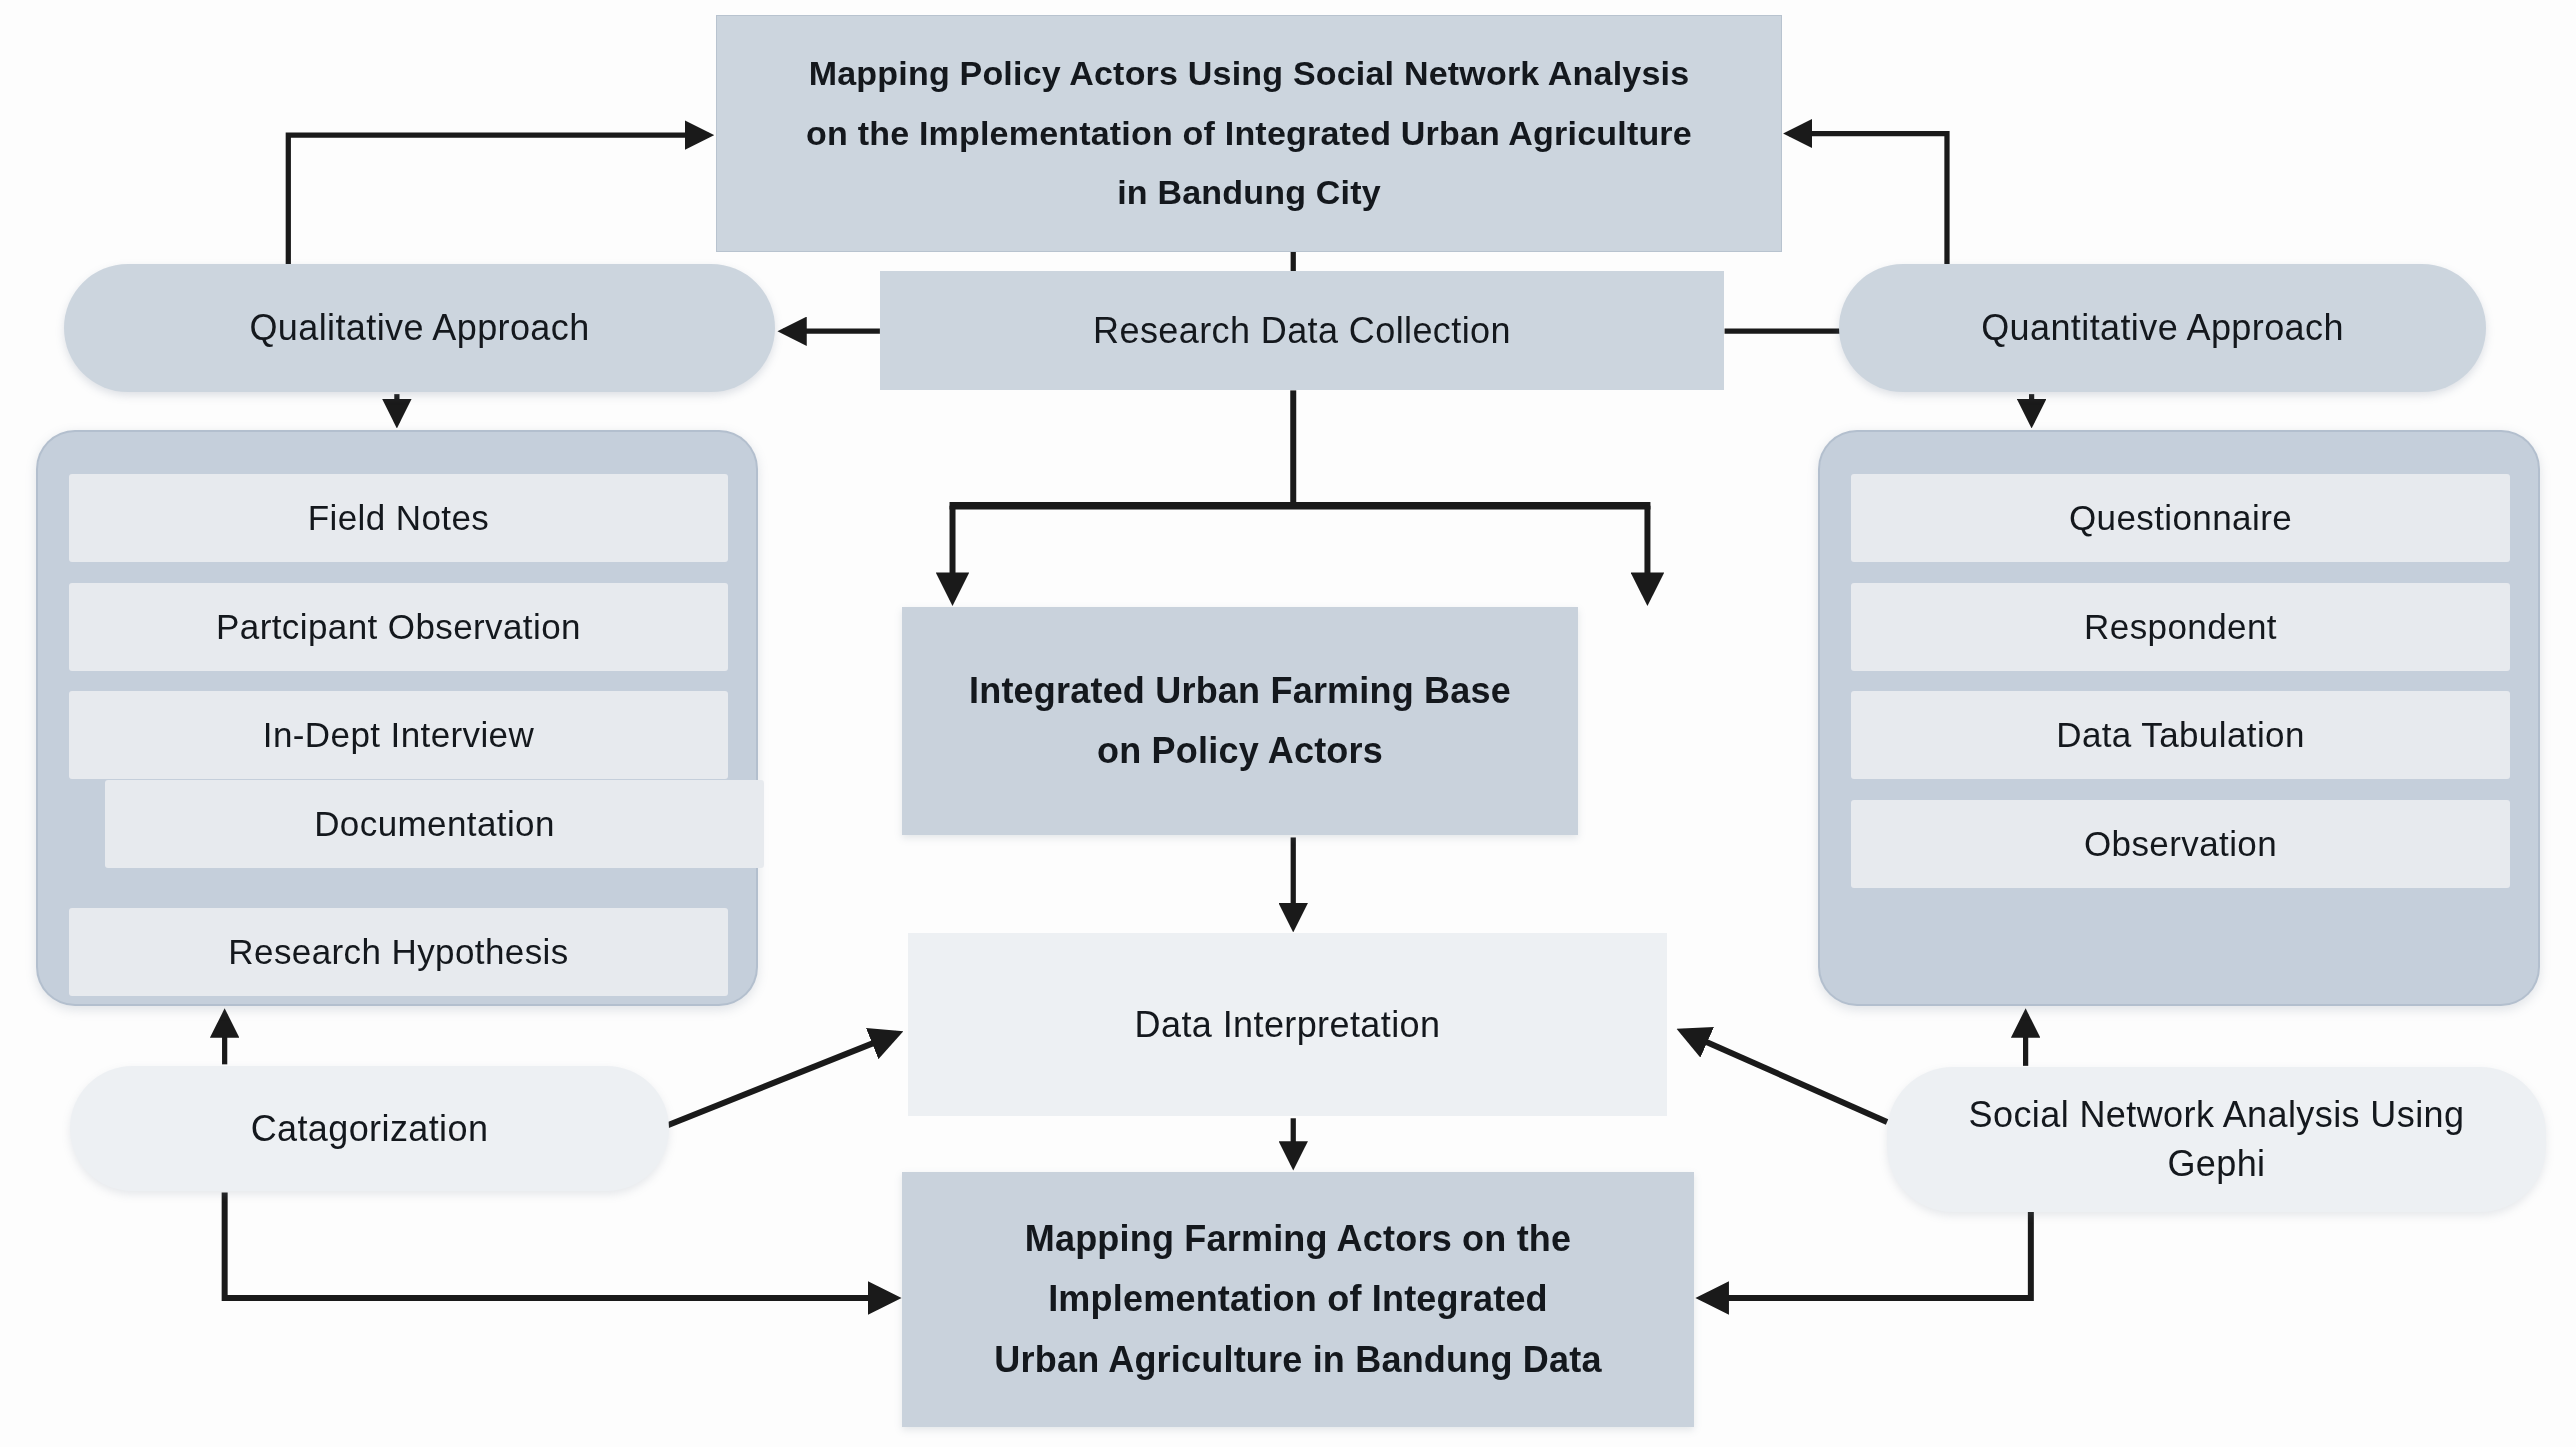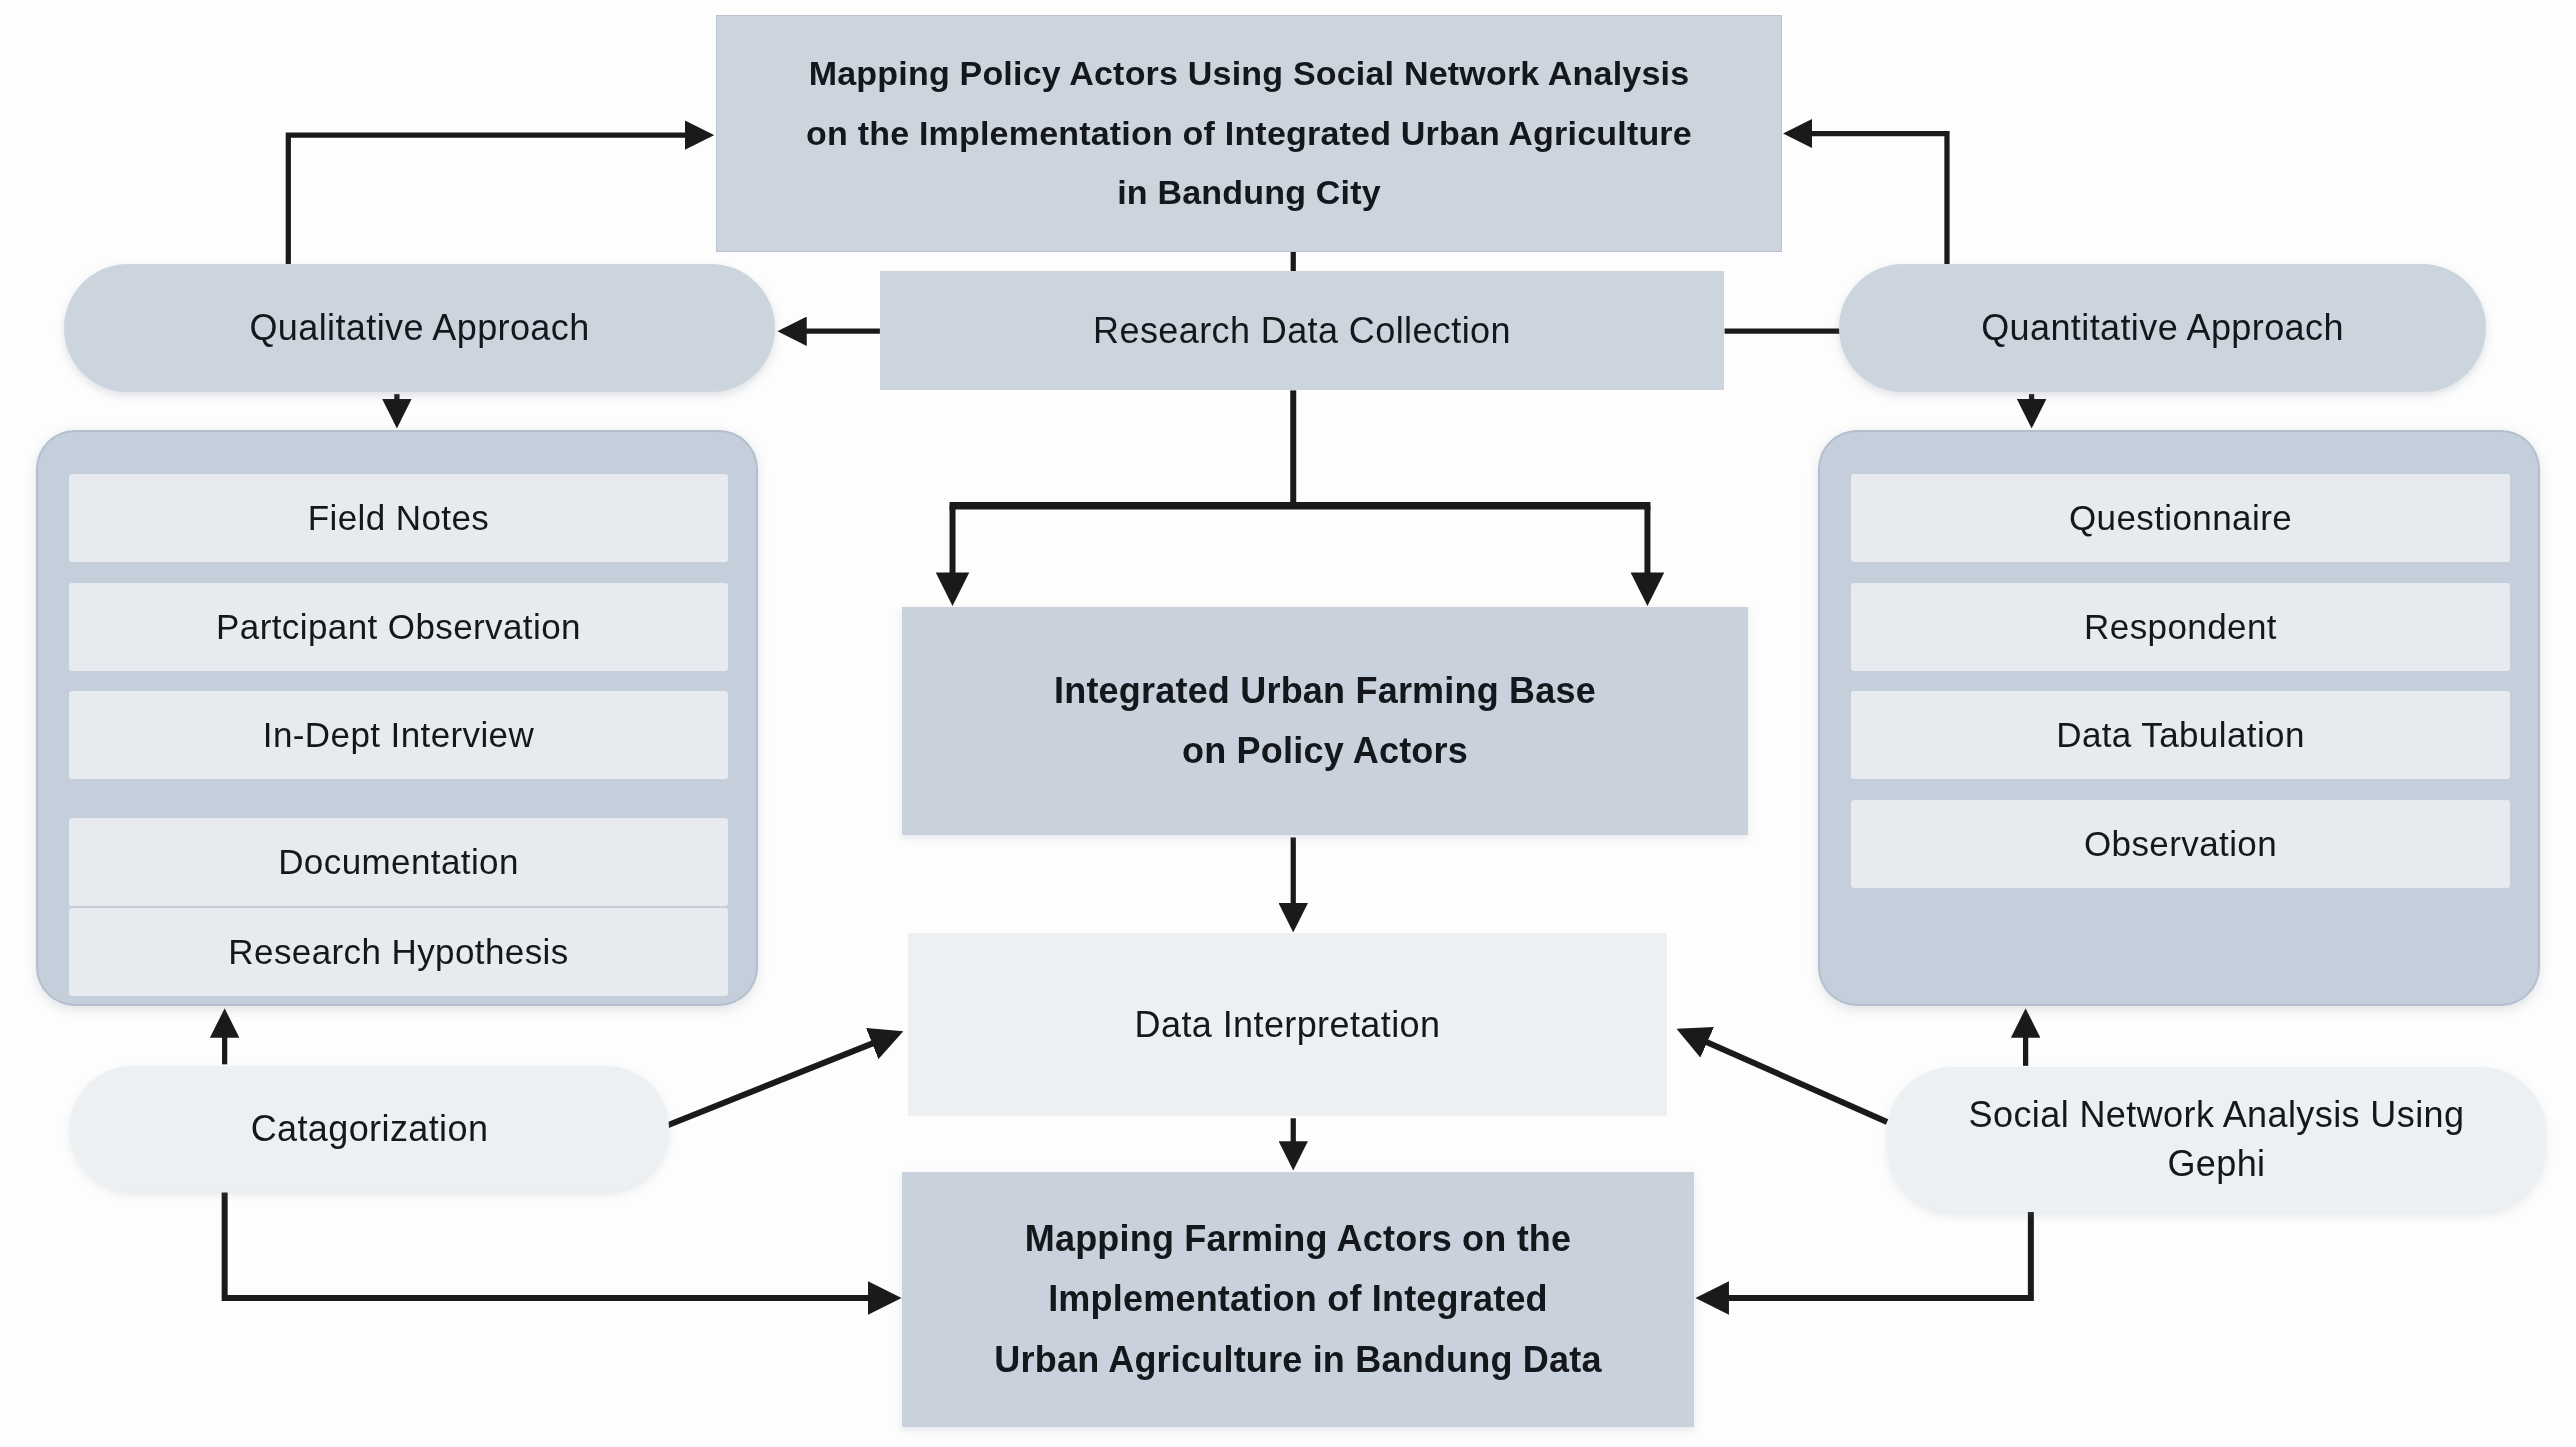--- a/index.html
+++ b/index.html
@@ -94,32 +94,32 @@
   </div>
 
   <div class="node pill t-regular" style="left:1839px;top:264px;width:647px;height:128px;">
     <div>Quantitative Approach</div>
   </div>
 
   <div class="node list-container" style="left:36px;top:430px;width:722px;height:576px;">
     <div class="list-row" style="top:42px;">Field Notes</div>
     <div class="list-row" style="top:151px;">Partcipant Observation</div>
     <div class="list-row" style="top:259px;">In-Dept Interview</div>
-    <div class="list-row" style="top:386px;">Documentation</div>
+    <div class="list-row" style="top:348px;margin-left:36px;">Documentation</div>
     <div class="list-row" style="top:476px;">Research Hypothesis</div>
   </div>
 
   <div class="node list-container" style="left:1818px;top:430px;width:722px;height:576px;">
     <div class="list-row" style="top:42px;">Questionnaire</div>
     <div class="list-row" style="top:151px;">Respondent</div>
     <div class="list-row" style="top:259px;">Data Tabulation</div>
     <div class="list-row" style="top:368px;">Observation</div>
   </div>
 
-  <div class="node blue-deep t-bold2" style="left:902px;top:607px;width:846px;height:228px;">
+  <div class="node blue-deep t-bold2" style="left:902px;top:607px;width:676px;height:228px;">
     <div>Integrated Urban Farming Base</div>
     <div>on Policy Actors</div>
   </div>
 
   <div class="node light t-regular" style="left:908px;top:933px;width:759px;height:183px;">
     <div>Data Interpretation</div>
   </div>
 
   <div class="node blue-deep t-bold2" style="left:902px;top:1172px;width:792px;height:255px;">
     <div>Mapping Farming Actors on the</div>

